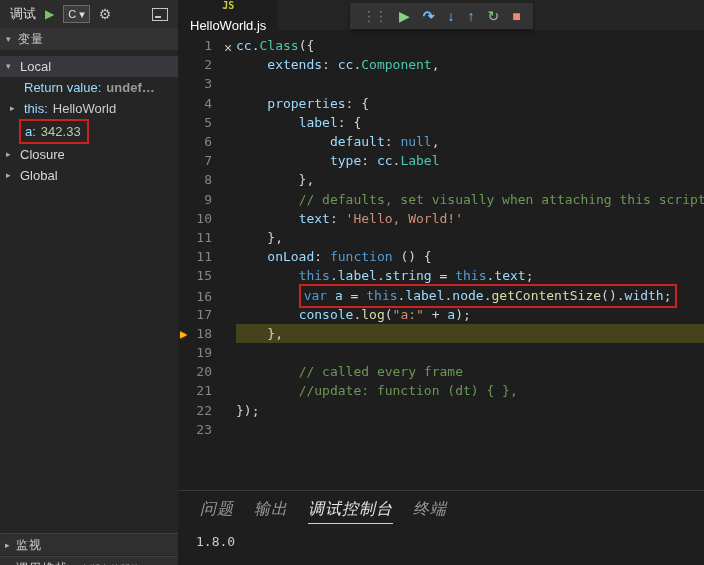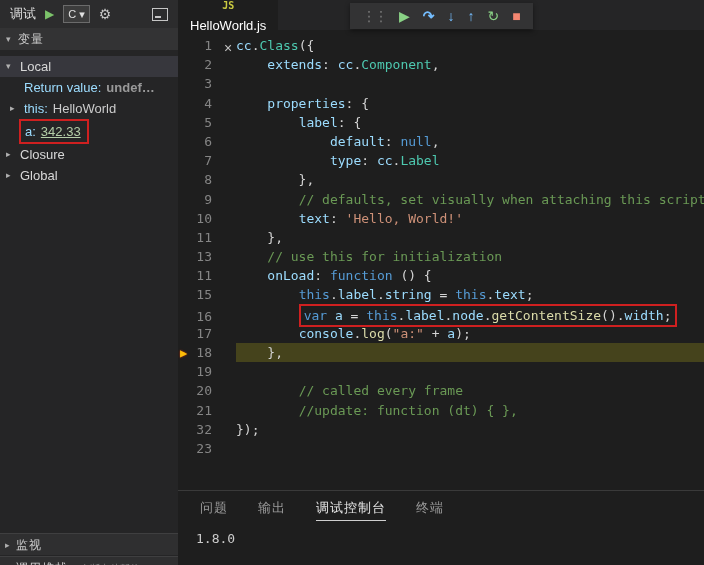--- a/index.html
+++ b/index.html
@@ -20,21 +20,21 @@
                letter-spacing:1px;margin-bottom:6px;position:relative;}
   .vars-header .hdr-twisty{position:absolute;left:6px;font-size:9px;color:#b0b0b0;}
   .scope-row{height:21px;line-height:21px;padding-left:20px;position:relative;color:#d8d8d8;cursor:pointer;}
   .scope-row.selected{background:#37373d;}
   .scope-row .twisty{position:absolute;left:6px;font-size:9px;color:#b0b0b0;}
   .var-row{height:21px;line-height:21px;padding-left:24px;position:relative;white-space:nowrap;cursor:pointer;}
   .var-row .twisty{position:absolute;left:10px;font-size:9px;color:#b0b0b0;}
   .vname{color:#9cdcfe;}
   .vval{color:#cccccc;margin-left:5px;}
   .vval.dim{color:#999999;font-weight:bold;}
-  .vval.num{color:#b5cea8;text-decoration:underline;}
+  .vval.num{color:#b5cea8;}
   .var-row.boxed{height:25px;line-height:21px;}
   .red-box{display:inline-block;border:2px solid #cf2020;padding:0 6px 0 4px;margin-left:-5px;}
   .watch-header,.callstack-header{position:absolute;left:0;width:178px;height:22px;line-height:22px;
       background:#2f2f30;border-top:1px solid #3f3f40;padding-left:16px;box-sizing:border-box;
       font-size:12px;color:#cccccc;letter-spacing:1px;cursor:pointer;}
   .watch-header{top:533px;}
   .callstack-header{top:556px;}
   .hdr-chevron{position:absolute;left:5px;font-size:9px;color:#b0b0b0;}
   .paused-badge{margin-left:8px;font-size:10px;color:#8a8a8a;letter-spacing:0;}
 
@@ -58,21 +58,21 @@
   .code-line.current{background:linear-gradient(90deg,rgba(0,0,0,0) 0 58px,#45431c 58px 100%);}
   .ln{display:inline-block;width:34px;text-align:right;color:#858585;margin-right:24px;}
   .lt{white-space:pre;}
   .tk-pl{color:#d4d4d4}.tk-kw{color:#569cd6}.tk-id{color:#9cdcfe}.tk-cls{color:#4ec9b0}
   .tk-fn{color:#dcdcaa}.tk-str{color:#ce9178}.tk-cm{color:#6a9955}
   .red-box-inline{display:inline-block;border:2px solid #cf2020;padding:0 3px;position:relative;top:-1px;}
   .exec-arrow{position:absolute;left:2px;top:1px;font-size:12px;color:#fbbd08;text-shadow:0 0 2px #d83b01;}
 
   
   .panel{position:absolute;left:178px;top:490px;right:0;bottom:0;background:#1e1e1e;border-top:1px solid #3a3a3a;}
-  .panel-tabs{display:flex;gap:30px;padding:8px 0 5px 22px;font-size:13px;color:#9a9a9a;letter-spacing:1px;}
+  .panel-tabs{display:flex;gap:20px;padding:8px 0 5px 22px;font-size:16px;color:#9a9a9a;letter-spacing:1px;font-style:italic;}
   .panel-tab{cursor:pointer;padding-bottom:3px;}
   .panel-tab.active{color:#e7e7e7;border-bottom:1px solid #cfcfcf;}
   .console{font-family:"DejaVu Sans Mono",monospace;font-size:13px;color:#cccccc;padding-left:18px;}
   .console-line{height:19px;line-height:19px;margin-top:3px;white-space:pre;}
 </style>
 </head>
 <body>
 
 <div class="app">
 
@@ -157,30 +157,29 @@
           <div class="code-line"><span class="ln">2</span><span class="lt"><span class="tk-pl">    </span><span class="tk-id">extends</span><span class="tk-pl">: </span><span class="tk-id">cc</span><span class="tk-pl">.</span><span class="tk-cls">Component</span><span class="tk-pl">,</span></span></div>
           <div class="code-line"><span class="ln">3</span><span class="lt"></span></div>
           <div class="code-line"><span class="ln">4</span><span class="lt"><span class="tk-pl">    </span><span class="tk-id">properties</span><span class="tk-pl">: {</span></span></div>
           <div class="code-line"><span class="ln">5</span><span class="lt"><span class="tk-pl">        </span><span class="tk-id">label</span><span class="tk-pl">: {</span></span></div>
           <div class="code-line"><span class="ln">6</span><span class="lt"><span class="tk-pl">            </span><span class="tk-id">default</span><span class="tk-pl">: </span><span class="tk-kw">null</span><span class="tk-pl">,</span></span></div>
           <div class="code-line"><span class="ln">7</span><span class="lt"><span class="tk-pl">            </span><span class="tk-id">type</span><span class="tk-pl">: </span><span class="tk-id">cc</span><span class="tk-pl">.</span><span class="tk-cls">Label</span></span></div>
           <div class="code-line"><span class="ln">8</span><span class="lt"><span class="tk-pl">        },</span></span></div>
           <div class="code-line"><span class="ln">9</span><span class="lt"><span class="tk-pl">        </span><span class="tk-cm">// defaults, set visually when attaching this script</span></span></div>
           <div class="code-line"><span class="ln">10</span><span class="lt"><span class="tk-pl">        </span><span class="tk-id">text</span><span class="tk-pl">: </span><span class="tk-str">'Hello, World!'</span></span></div>
           <div class="code-line"><span class="ln">11</span><span class="lt"><span class="tk-pl">    },</span></span></div>
-          <div class="code-line"><span class="ln">13</span><span class="lt"><span class="tk-pl">    </span><span class="tk-cm">// use this for initialization</span></span></div>
           <div class="code-line"><span class="ln">11</span><span class="lt"><span class="tk-pl">    </span><span class="tk-id">onLoad</span><span class="tk-pl">: </span><span class="tk-kw">function</span><span class="tk-pl"> () {</span></span></div>
           <div class="code-line"><span class="ln">15</span><span class="lt"><span class="tk-pl">        </span><span class="tk-kw">this</span><span class="tk-pl">.</span><span class="tk-id">label</span><span class="tk-pl">.</span><span class="tk-id">string</span><span class="tk-pl"> = </span><span class="tk-kw">this</span><span class="tk-pl">.</span><span class="tk-id">text</span><span class="tk-pl">;</span></span></div>
           <div class="code-line"><span class="ln">16</span><span class="lt"><span class="tk-pl">        </span><span class="red-box-inline"><span class="tk-kw">var</span><span class="tk-pl"> </span><span class="tk-id">a</span><span class="tk-pl"> = </span><span class="tk-kw">this</span><span class="tk-pl">.</span><span class="tk-id">label</span><span class="tk-pl">.</span><span class="tk-id">node</span><span class="tk-pl">.</span><span class="tk-fn">getContentSize</span><span class="tk-pl">().</span><span class="tk-id">width</span><span class="tk-pl">;</span></span></span></div>
           <div class="code-line"><span class="ln">17</span><span class="lt"><span class="tk-pl">        </span><span class="tk-id">console</span><span class="tk-pl">.</span><span class="tk-fn">log</span><span class="tk-pl">(</span><span class="tk-str">"a:"</span><span class="tk-pl"> + </span><span class="tk-id">a</span><span class="tk-pl">);</span></span></div>
           <div class="code-line current"><span class="exec-arrow">▶</span><span class="ln">18</span><span class="lt"><span class="tk-pl">    },</span></span></div>
           <div class="code-line"><span class="ln">19</span><span class="lt"></span></div>
           <div class="code-line"><span class="ln">20</span><span class="lt"><span class="tk-pl">        </span><span class="tk-cm">// called every frame</span></span></div>
           <div class="code-line"><span class="ln">21</span><span class="lt"><span class="tk-pl">        </span><span class="tk-cm">//update: function (dt) { },</span></span></div>
-          <div class="code-line"><span class="ln">32</span><span class="lt"><span class="tk-pl">});</span></span></div>
+          <div class="code-line"><span class="ln">22</span><span class="lt"><span class="tk-pl">});</span></span></div>
           <div class="code-line"><span class="ln">23</span><span class="lt"></span></div>
         </div>
     </div>
   </main>
 
   <section class="panel">
     <div class="panel-tabs">
       <span class="panel-tab">问题</span>
       <span class="panel-tab">输出</span>
       <span class="panel-tab active">调试控制台</span>

